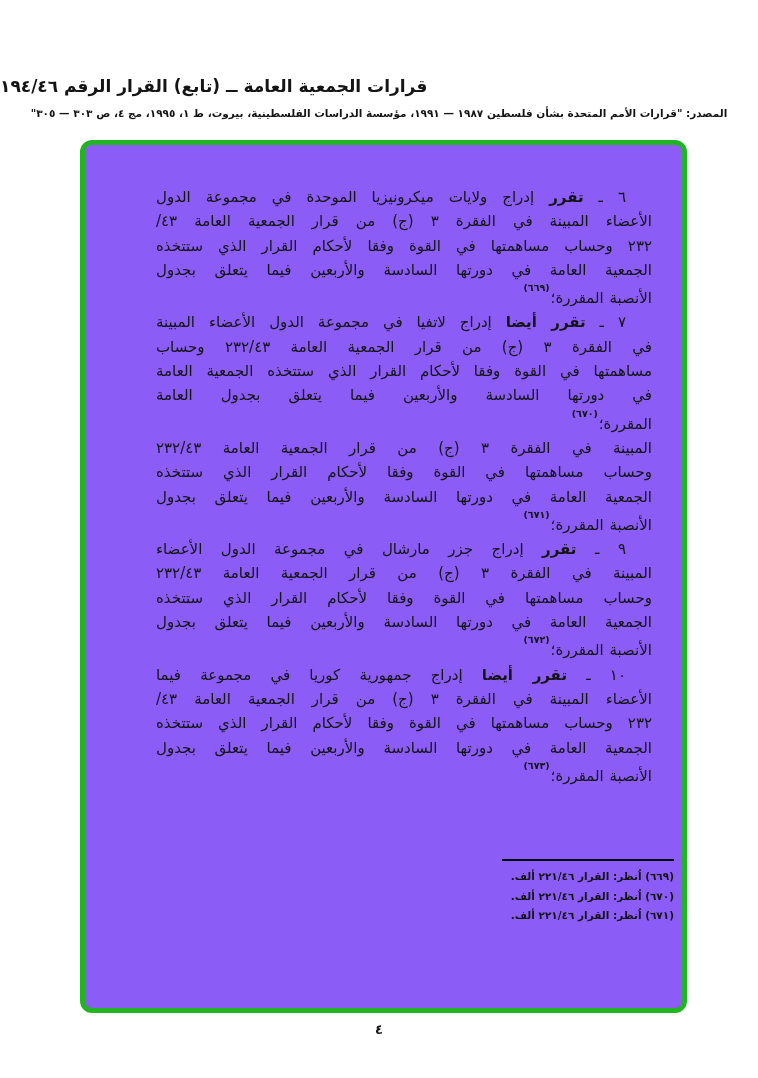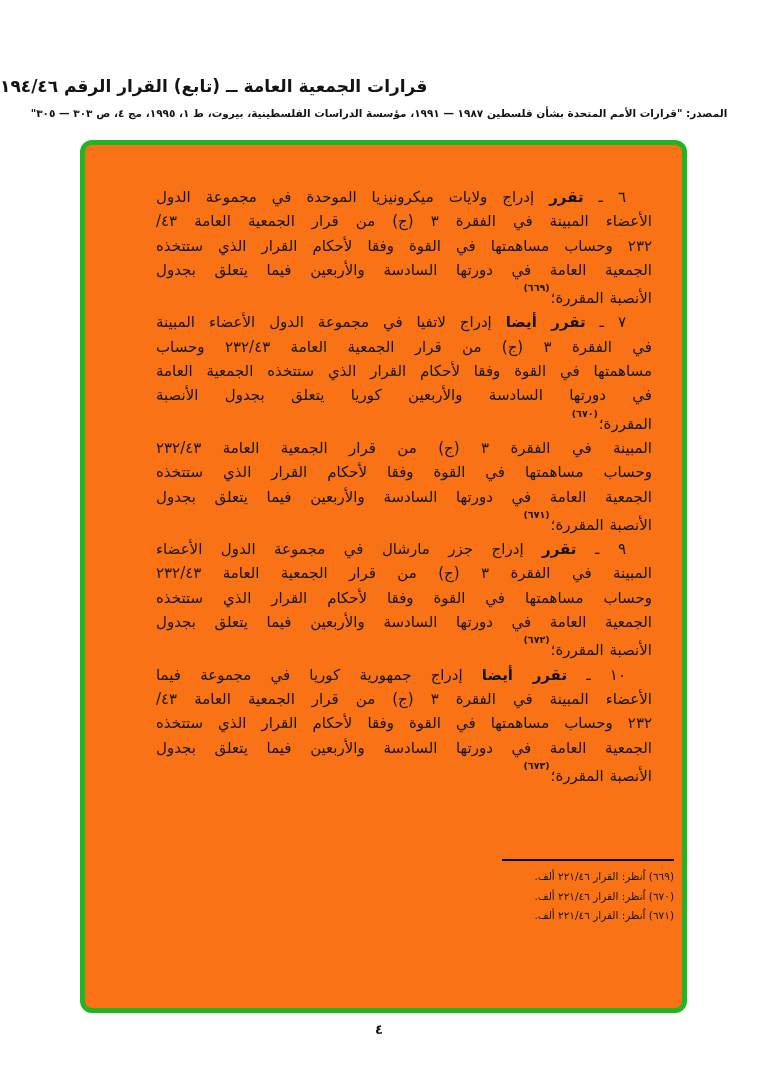--- a/index.html
+++ b/index.html
@@ -15,21 +15,21 @@
   }
   .source-line {
     position:absolute; top:107px; left:0; right:0;
     text-align:center; direction:rtl;
     font-weight:bold; font-size:10.5px;
   }
   .green-box {
     position:absolute; left:80px; top:140px;
     width:607px; height:873px;
     border:5px solid #23b423; border-radius:12px;
-    background:#f97316;
+    background:#8b5cf6;
   }
   .paragraphs {
     position:absolute; top:40px; right:30px; width:496px;
     direction:rtl; font-size:15px; line-height:24.3px;
   }
   .para { margin:0; }
   .para-line {
     text-align:justify; text-align-last:justify;
     word-spacing:1px;
   }
@@ -43,21 +43,21 @@
   }
   .footnote-block {
     position:absolute; top:714px; right:8px; width:180px;
     direction:rtl; text-align:right;
   }
   .footnote-sep {
     border-top:2px solid #000;
     width:172px; margin:0 0 6px 0;
   }
   .footnote-item {
-    font-size:10.5px; font-weight:normal; line-height:19.5px;
+    font-size:10.5px; font-weight:bold; line-height:19.5px;
     white-space:nowrap;
   }
   .page-number {
     position:absolute; top:1022px; left:0; right:0;
     text-align:center; font-weight:bold; font-size:13px;
   }
 </style>
 </head>
 <body>
 
@@ -71,21 +71,21 @@
         <div class="para-line first"><span>٦ ـ</span> <span class="operative-verb">تقرر</span> <span>إدراج ولايات ميكرونيزيا الموحدة في مجموعة الدول</span></div>
         <div class="para-line"><span>الأعضاء المبينة في الفقرة ٣ (ج) من قرار الجمعية العامة ٤٣/</span></div>
         <div class="para-line"><span>٢٣٢ وحساب مساهمتها في القوة وفقا لأحكام القرار الذي ستتخذه</span></div>
         <div class="para-line"><span>الجمعية العامة في دورتها السادسة والأربعين فيما يتعلق بجدول</span></div>
         <div class="para-line last"><span>الأنصبة المقررة؛</span><sup class="fn-ref-sup">(٦٦٩)</sup></div>
       </div>
       <div class="para">
         <div class="para-line first"><span>٧ ـ</span> <span class="operative-verb">تقرر أيضا</span> <span>إدراج لاتفيا في مجموعة الدول الأعضاء المبينة</span></div>
         <div class="para-line"><span>في الفقرة ٣ (ج) من قرار الجمعية العامة ٢٣٢/٤٣ وحساب</span></div>
         <div class="para-line"><span>مساهمتها في القوة وفقا لأحكام القرار الذي ستتخذه الجمعية العامة</span></div>
-        <div class="para-line"><span>في دورتها السادسة والأربعين كوريا يتعلق بجدول الأنصبة</span></div>
+        <div class="para-line"><span>في دورتها السادسة والأربعين فيما يتعلق بجدول العامة</span></div>
         <div class="para-line last"><span>المقررة؛</span><sup class="fn-ref-sup">(٦٧٠)</sup></div>
       </div>
       <div class="para">
         <div class="para-line"><span>المبينة في الفقرة ٣ (ج) من قرار الجمعية العامة ٢٣٢/٤٣</span></div>
         <div class="para-line"><span>وحساب مساهمتها في القوة وفقا لأحكام القرار الذي ستتخذه</span></div>
         <div class="para-line"><span>الجمعية العامة في دورتها السادسة والأربعين فيما يتعلق بجدول</span></div>
         <div class="para-line last"><span>الأنصبة المقررة؛</span><sup class="fn-ref-sup">(٦٧١)</sup></div>
       </div>
       <div class="para">
         <div class="para-line first"><span>٩ ـ</span> <span class="operative-verb">تقرر</span> <span>إدراج جزر مارشال في مجموعة الدول الأعضاء</span></div>

